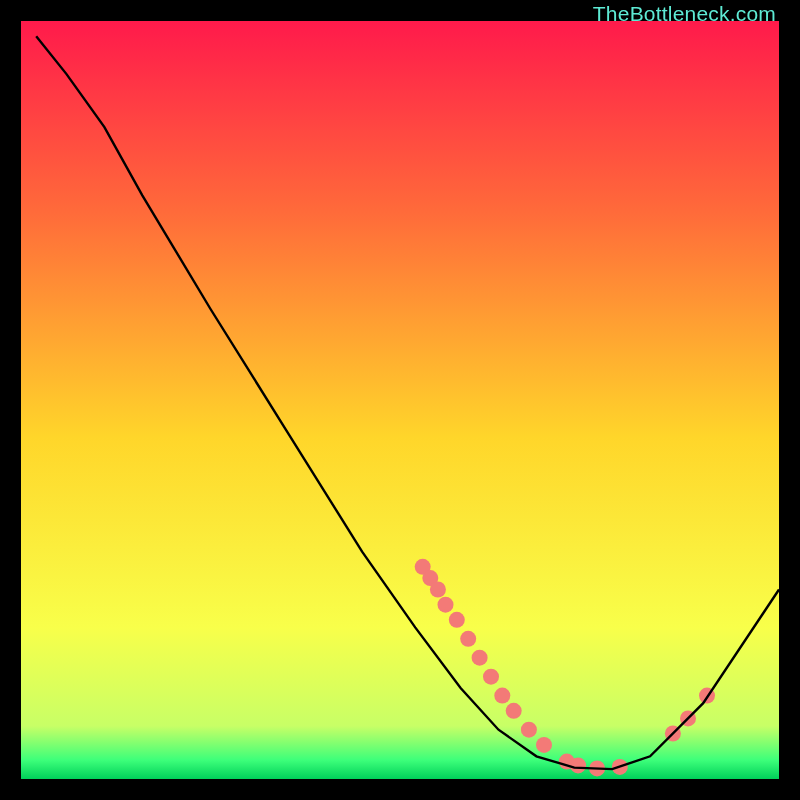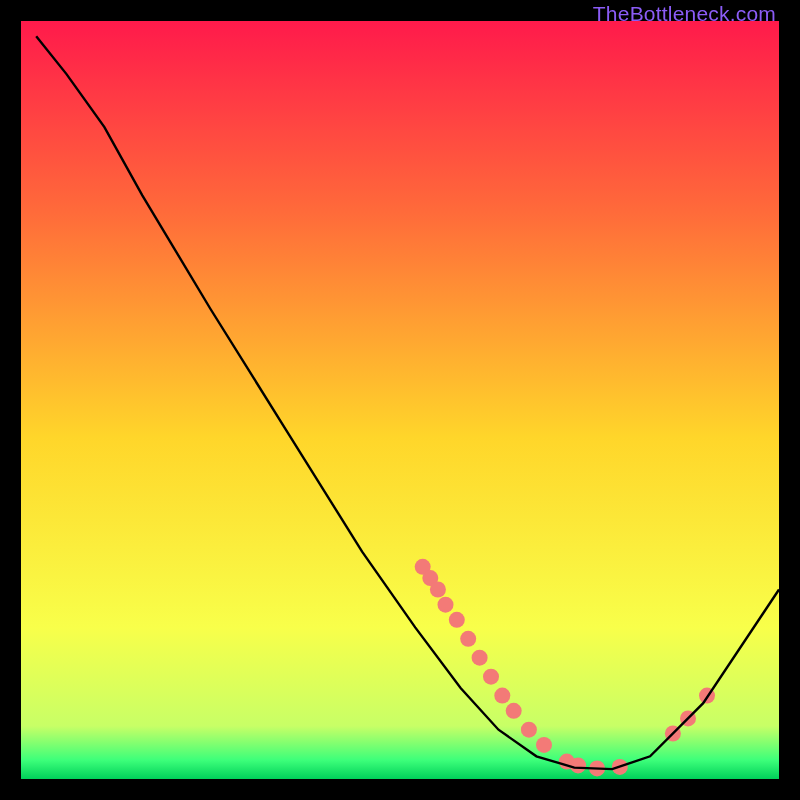--- a/index.html
+++ b/index.html
@@ -22,21 +22,21 @@
     position: absolute;
     left: 0;
     top: 0;
     width: 758px;
     height: 758px;
   }
   .watermark {
     position: absolute;
     top: 2px;
     right: 24px;
-    color: #8b5cf6;
+    color: #5eead4;
     font-family: Arial, Helvetica, sans-serif;
     font-size: 21px;
     letter-spacing: 0.2px;
   }
 </style>
 </head>
 <body>
 
 <div class="frame">
   <svg class="plot" viewBox="0 0 758 758">

